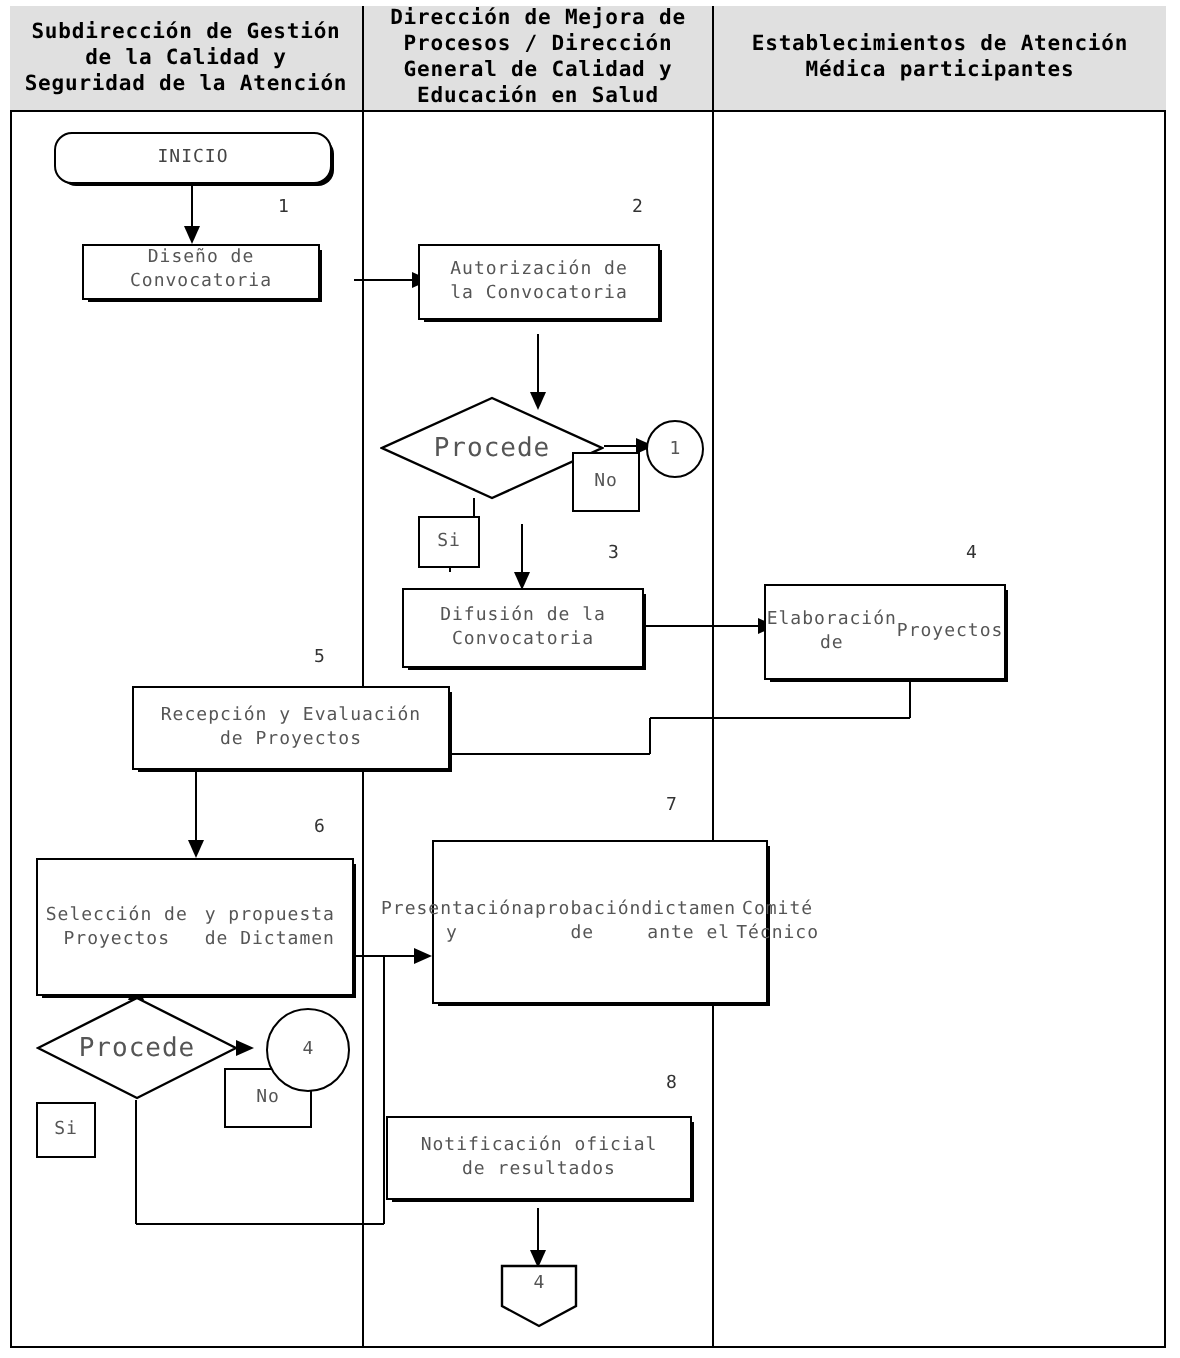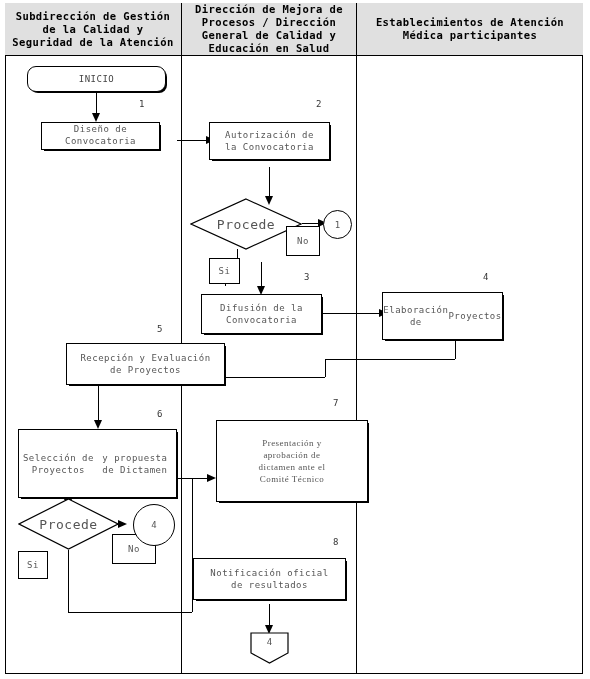--- a/index.html
+++ b/index.html
@@ -206,21 +206,21 @@
 
   <div class="num" style="left:304px;top:272px;">3</div>
 
   <div class="node" style="left:201px;top:294px;width:121px;height:40px;flex-direction:column;">
     <span>Difusión de la</span>
     <span>Convocatoria</span>
   </div>
 
   <div class="num" style="left:333px;top:398px;">7</div>
 
-  <div class="node" style="left:216px;top:420px;width:152px;height:82px;flex-direction:column;font-family:Liberation Serif, serif;">
+  <div class="node" style="left:216px;top:420px;width:168px;height:82px;flex-direction:row;">
     <span>Presentación y</span>
     <span>aprobación de</span>
     <span>dictamen ante el</span>
     <span>Comité Técnico</span>
   </div>
 
   <div class="num" style="left:333px;top:537px;">8</div>
 
   <div class="node" style="left:193px;top:558px;width:153px;height:42px;flex-direction:column;">
     <span>Notificación oficial</span>

